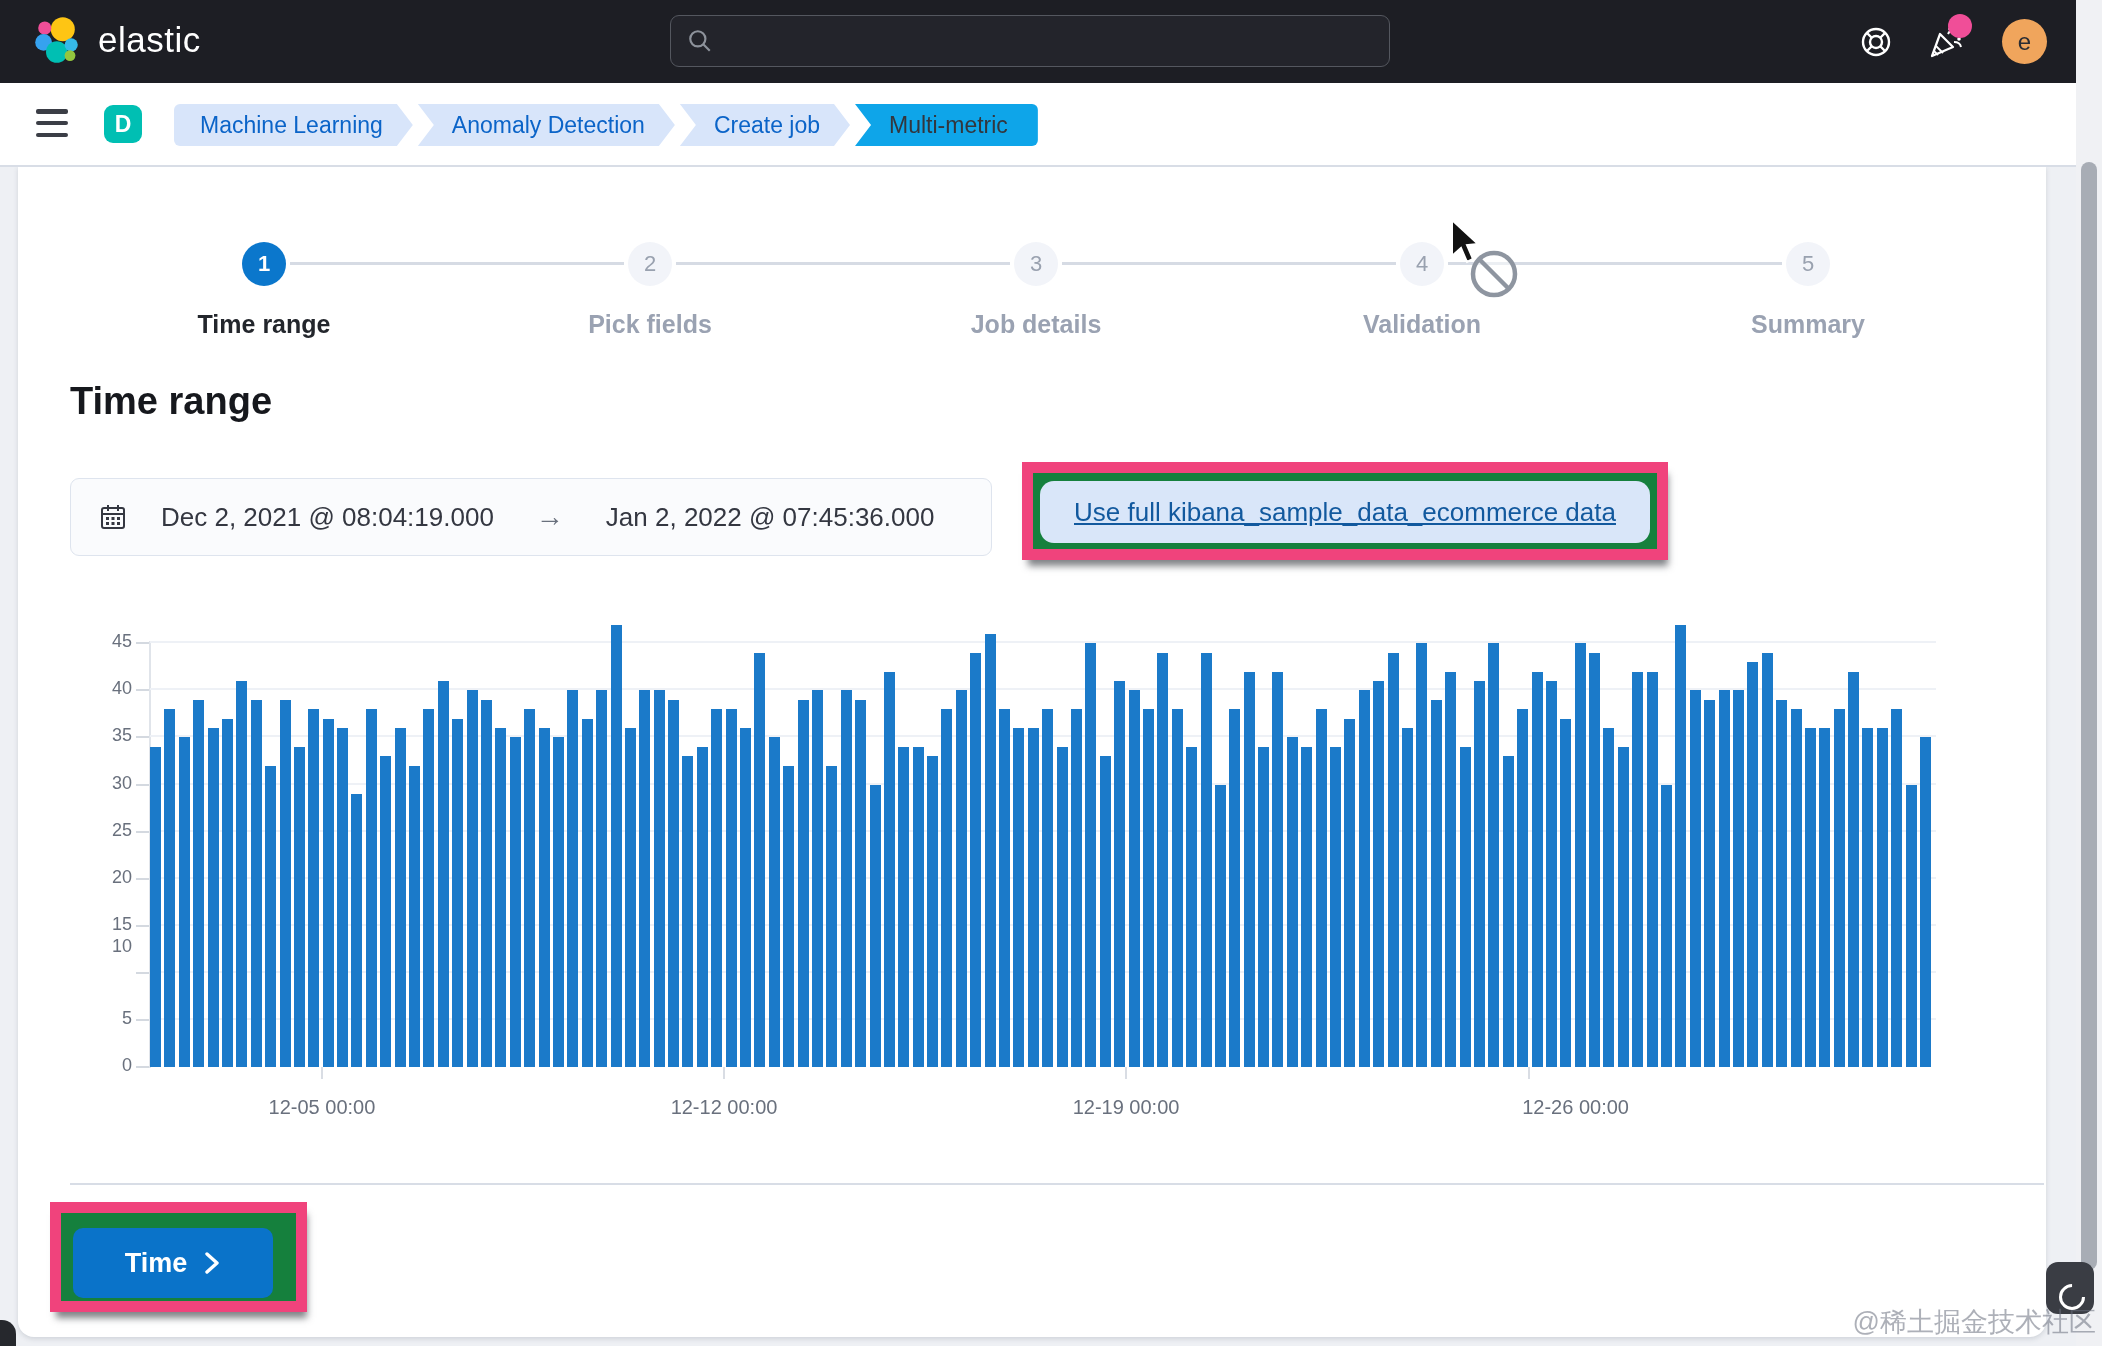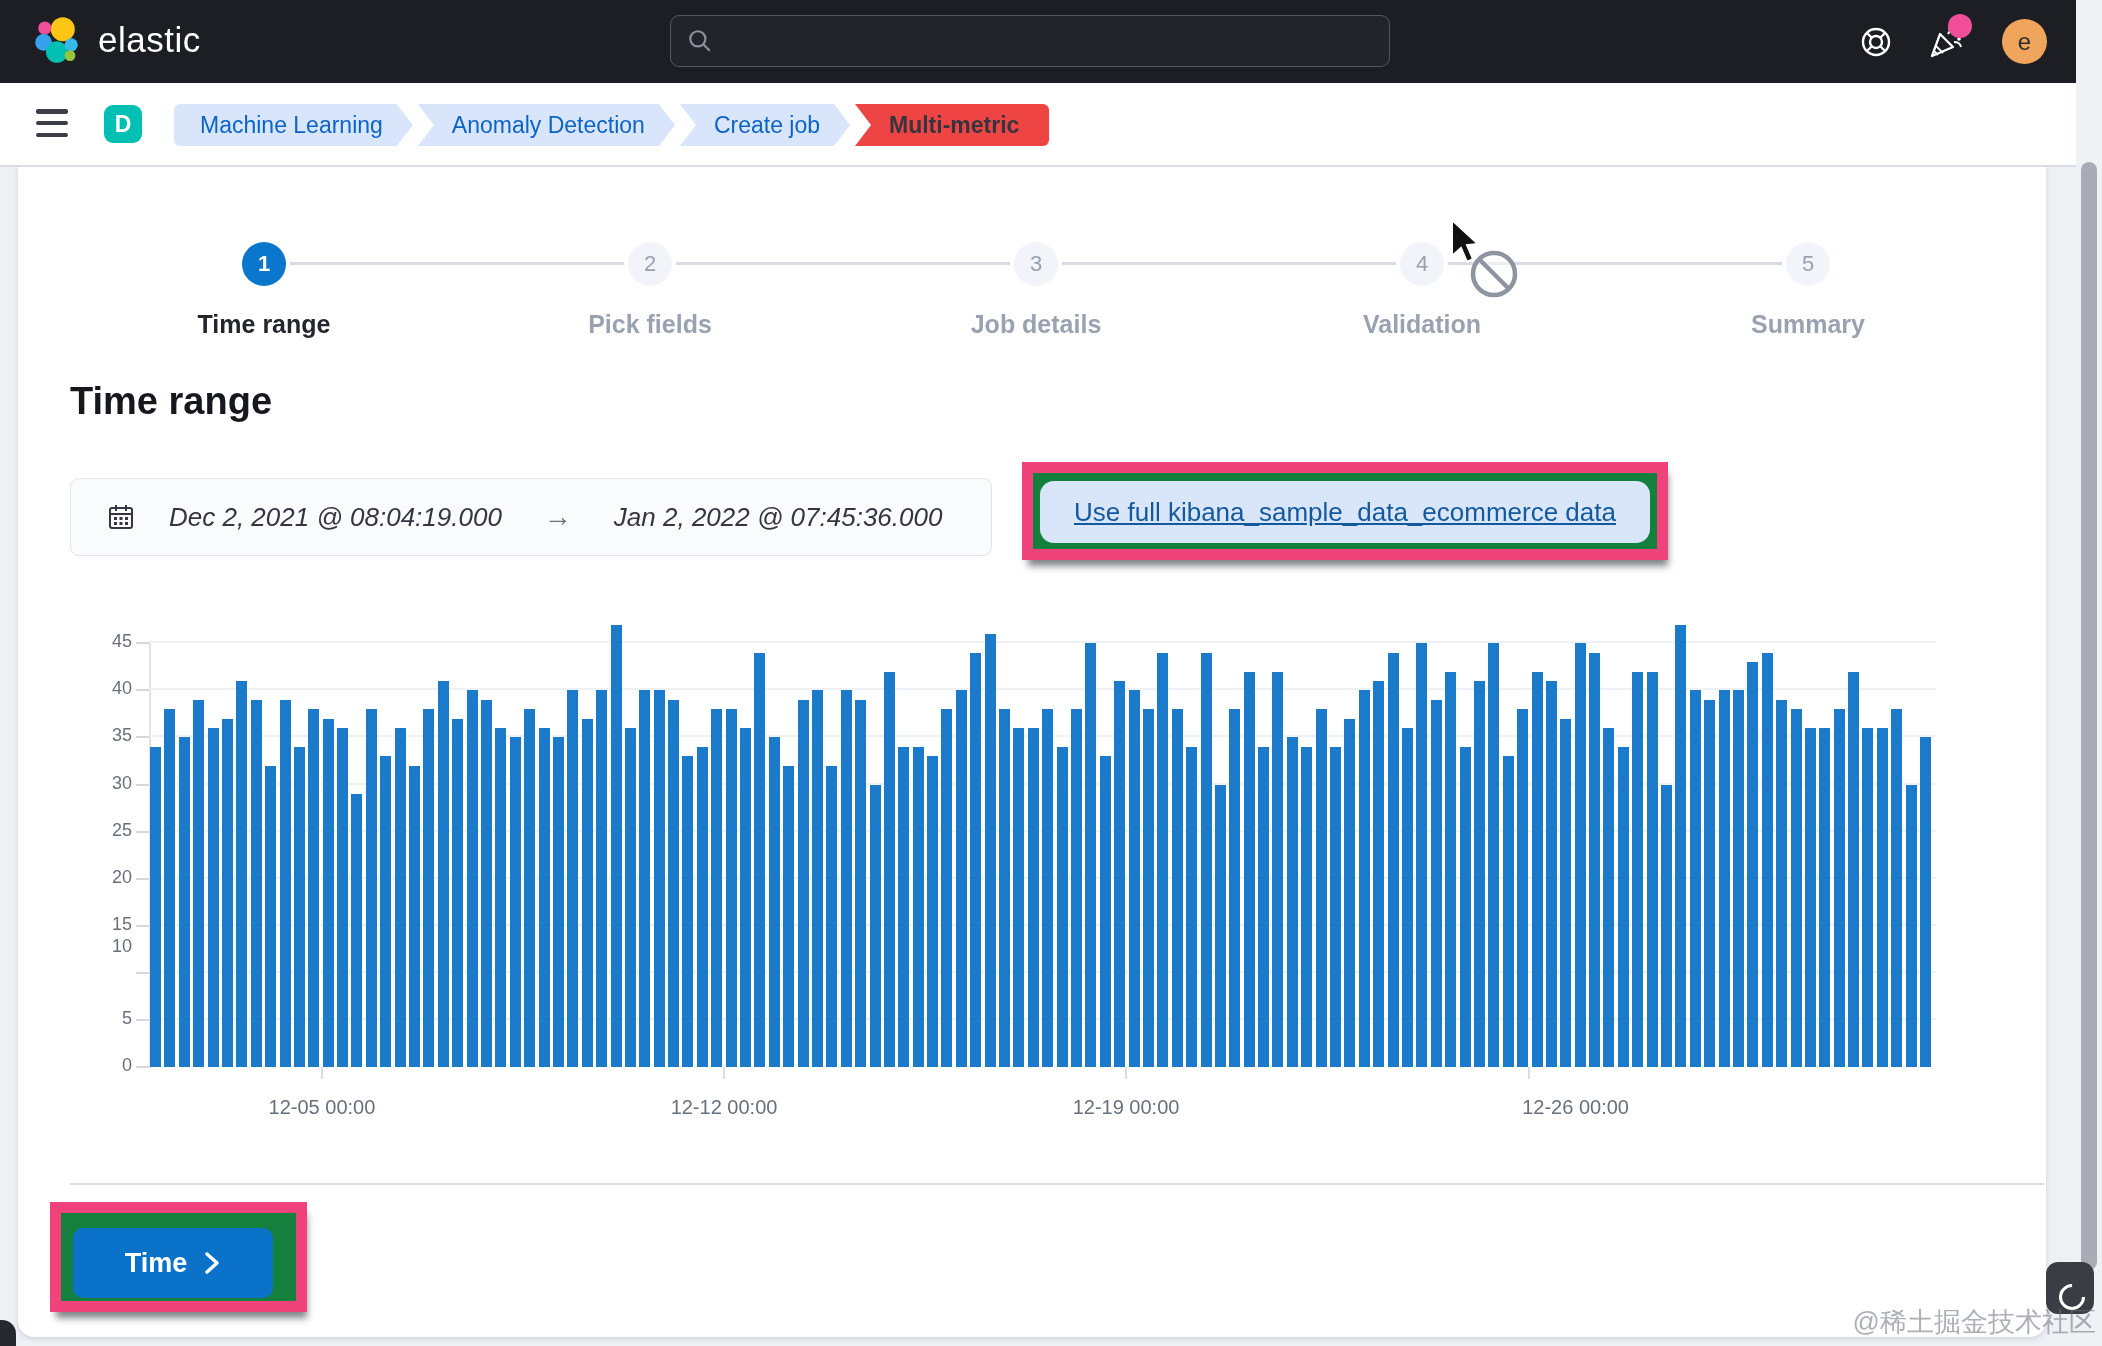--- a/index.html
+++ b/index.html
@@ -34,41 +34,41 @@
              justify-content:space-between;cursor:pointer;}
   .hamburger span{display:block;height:4.5px;background:#3b3e46;border-radius:2px;}
   .space-badge{position:absolute;left:104px;top:22px;width:38px;height:38px;border-radius:9px;background:#00bfb3;
                color:#fff;font-size:23px;font-weight:700;display:flex;align-items:center;justify-content:center;cursor:pointer;}
   .crumbs{position:absolute;left:174px;top:21px;display:flex;gap:5px;}
   .crumb{height:42px;line-height:42px;font-size:23px;font-weight:500;padding:0 30px 0 34px;white-space:nowrap;}
   .crumb-link{background:#d8e5fa;color:#0b64c8;cursor:pointer;
       clip-path:polygon(0 0,calc(100% - 16px) 0,100% 50%,calc(100% - 16px) 100%,0 100%,16px 50%);}
   .crumb-first{clip-path:polygon(0 0,calc(100% - 16px) 0,100% 50%,calc(100% - 16px) 100%,0 100%);
       border-radius:6px 0 0 6px;padding-left:26px;}
-  .crumb-current{background:#ef4444;color:#33363d;font-weight:700;
+  .crumb-current{background:#0ea5e9;color:#33363d;font-weight:400;
       clip-path:polygon(0 0,100% 0,100% 100%,0 100%,16px 50%);border-radius:0 6px 6px 0;}
 
   
   .stepper{position:absolute;left:0;top:0;width:2102px;height:0;}
   .step-col{position:absolute;top:242px;width:300px;text-align:center;cursor:pointer;}
   .step-circle{display:inline-block;width:44px;height:44px;border-radius:50%;font-size:22px;line-height:44px;}
   .step-active .step-circle{background:#0b77cc;color:#fff;font-weight:600;}
   .step-idle .step-circle{background:#f2f4f9;color:#99a1af;}
   .step-label{margin-top:24px;font-size:25px;font-weight:700;}
   .step-active .step-label{color:#23262c;}
   .step-idle .step-label{color:#9aa2b2;}
   .connector{position:absolute;top:262px;height:3px;background:#d6dbe4;}
 
   
   .cursor-wrap{position:absolute;left:1446px;top:218px;width:90px;height:90px;pointer-events:none;}
 
   
   .page-title{position:absolute;left:70px;top:380px;margin:0;font-size:38px;font-weight:800;color:#16181d;}
   .daterange{position:absolute;left:70px;top:478px;width:922px;height:78px;box-sizing:border-box;background:#fafbfd;
-             border:1px solid #dee4ee;border-radius:9px;display:flex;align-items:center;padding:0 36px;cursor:pointer;font-style:italic;}
+             border:1px solid #dee4ee;border-radius:9px;display:flex;align-items:center;padding:0 28px;cursor:pointer;}
   .daterange .cal{margin-right:34px;flex:none;}
   .daterange .date{font-size:26px;color:#343741;}
   .daterange .sep{font-size:28px;color:#69707d;margin:0 42px;}
 
   .annot{box-sizing:border-box;border:11px solid #f0437c;position:absolute;
          box-shadow:3px 9px 7px -3px rgba(45,48,55,.6);background:#15803d;}
   .annot-link{left:1022px;top:462px;width:646px;height:98px;}
   .fulldata{display:block;margin:8px 7px;height:62px;line-height:62px;background:#d9e6f9;border-radius:14px;
             text-align:center;font-size:26px;font-weight:500;color:#12599e;text-decoration:underline;cursor:pointer;}
 

